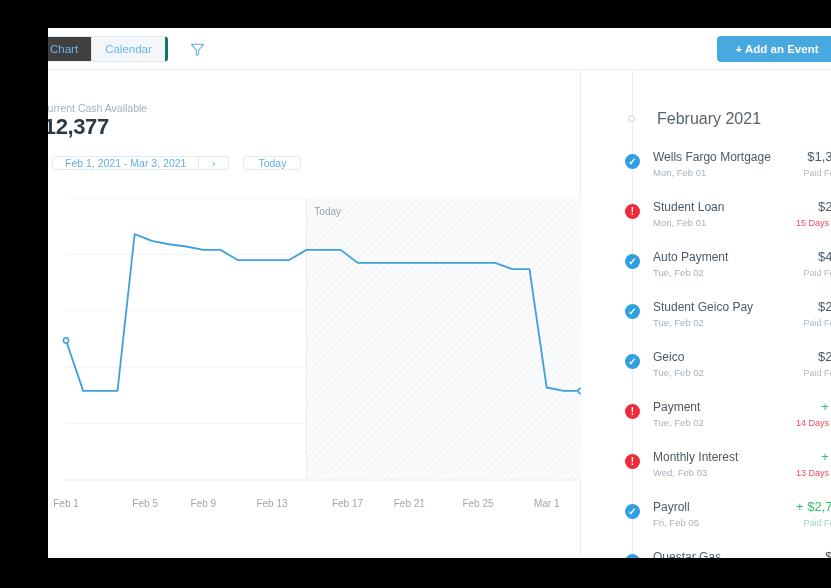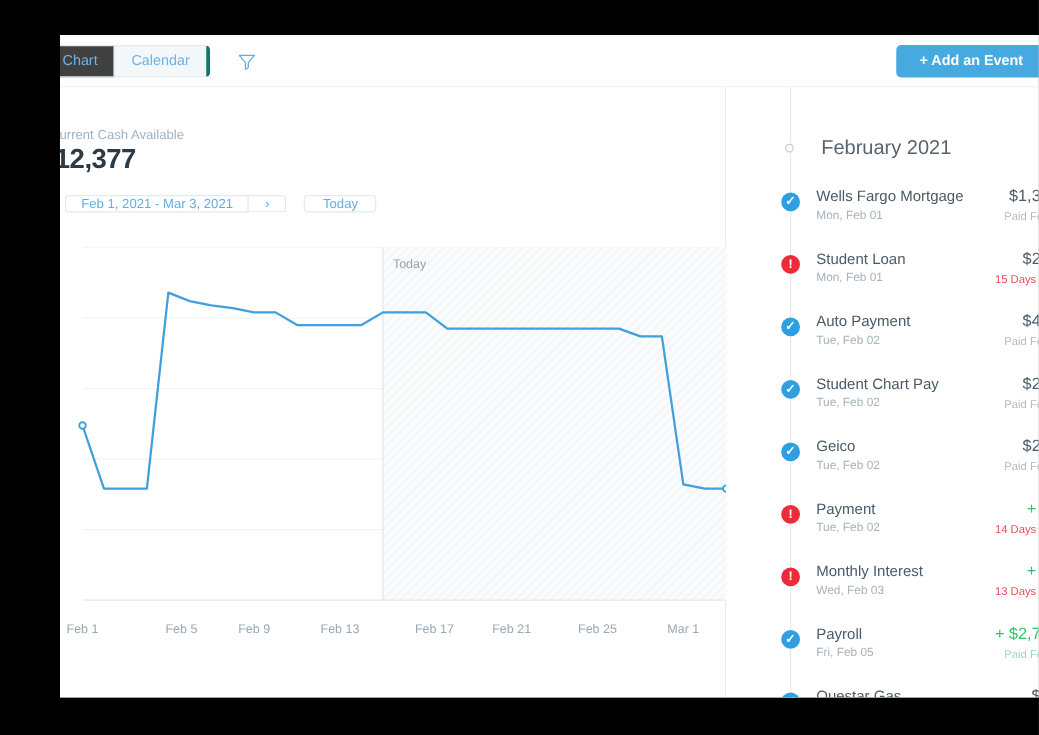--- a/index.html
+++ b/index.html
@@ -286,21 +286,21 @@
           </div>
           <div class="evt-name">Auto Payment</div>
           <div class="evt-date">Tue, Feb 02</div>
           <div class="evt-amt">$400</div>
           <div class="evt-sub">Paid Feb 2</div>
         </div>
         <div class="evt" style="top: 228px;">
           <div class="evt-icon paid">
             <span class="glyph">✓</span>
           </div>
-          <div class="evt-name">Student Chart Pay</div>
+          <div class="evt-name">Student Geico Pay</div>
           <div class="evt-date">Tue, Feb 02</div>
           <div class="evt-amt">$250</div>
           <div class="evt-sub">Paid Feb 2</div>
         </div>
         <div class="evt" style="top: 278px;">
           <div class="evt-icon paid">
             <span class="glyph">✓</span>
           </div>
           <div class="evt-name">Geico</div>
           <div class="evt-date">Tue, Feb 02</div>

